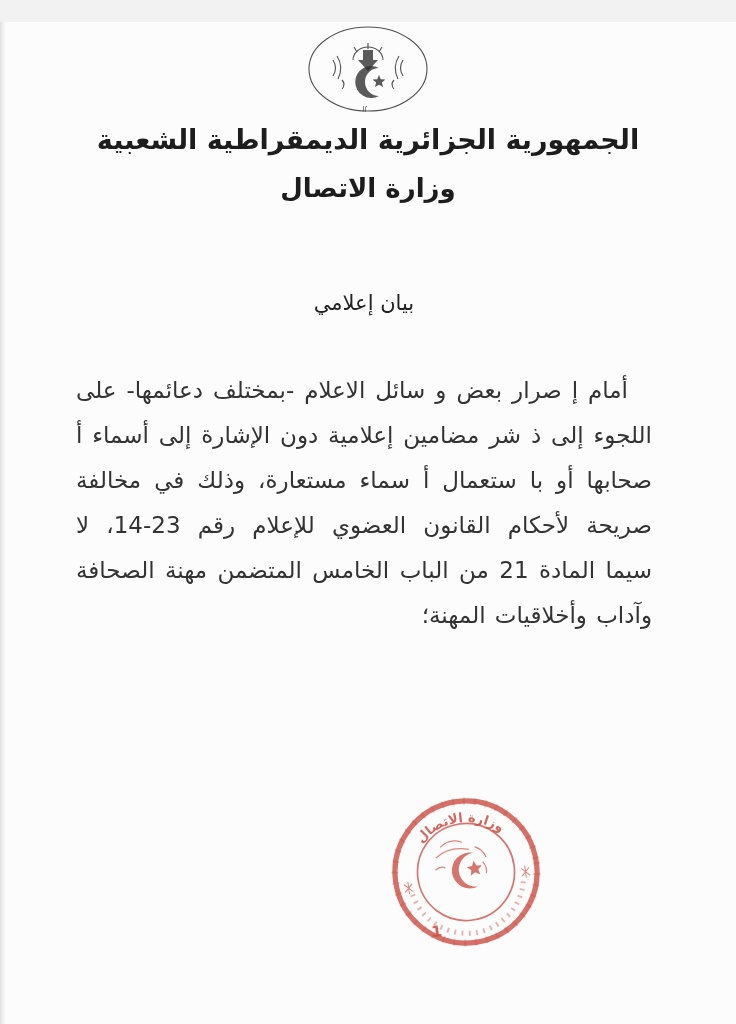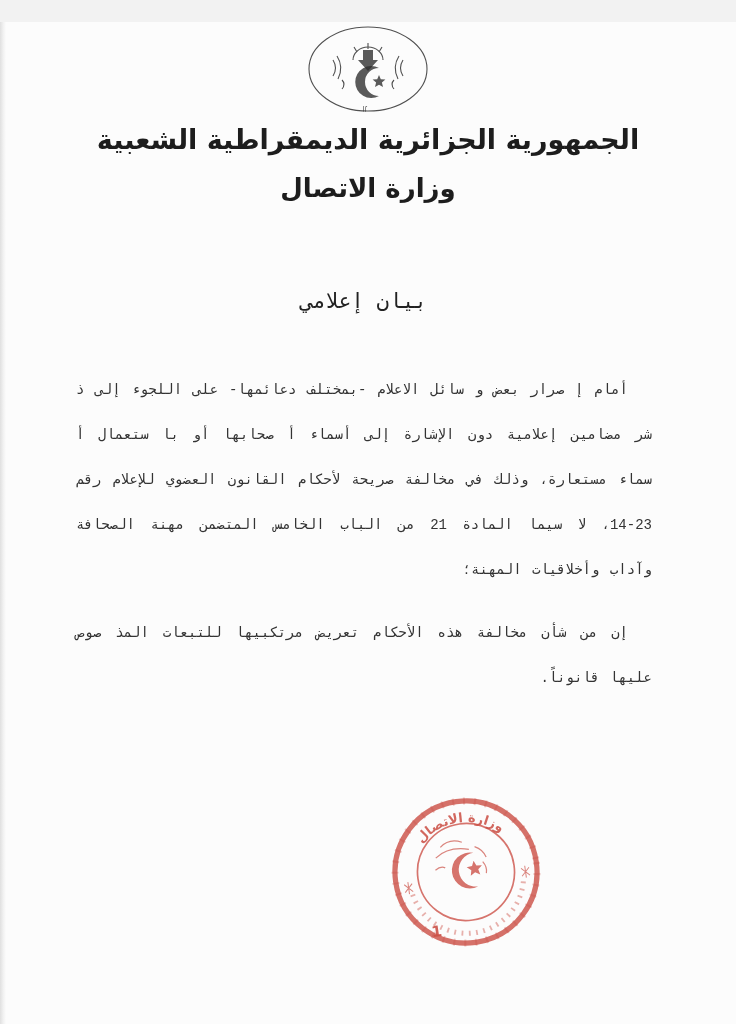--- a/index.html
+++ b/index.html
@@ -42,34 +42,33 @@
   }
   h2.ministry {
     margin: 6px 0 0 0;
     font-size: 26px;
     font-weight: bold;
     color: #1d1d1d;
     line-height: 40px;
   }
   main {
     padding: 0 84px 0 76px;
-    font-family: Liberation Mono, monospace;
   }
   h3.statement-title {
     margin: 80px 0 0 0;
     text-align: center;
     font-size: 21px;
     font-weight: normal;
     color: #222;
     line-height: 30px;
   }
   .body-text { margin-top: 50px; }
   .body-text p {
     margin: 0 0 18px 0;
-    font-size: 14px;
+    font-size: 23px;
     line-height: 45px;
     color: #333;
     text-align: justify;
     text-align-last: auto;
     text-indent: 24px;
     word-spacing: 2px;
   }
   .stamp {
     position: absolute;
     left: 386px;
@@ -114,21 +113,20 @@
       </svg>
     </div>
     <h1 class="republic">الجمهورية الجزائرية الديمقراطية الشعبية</h1>
     <h2 class="ministry">وزارة الاتصال</h2>
   </header>
 
   <main>
     <h3 class="statement-title">بيان إعلامي</h3>
     <div class="body-text">
       <p>أمام إ صرار بعض و سائل الاعلام -بمختلف دعائمها- على اللجوء إلى ذ شر مضامين إعلامية دون الإشارة إلى أسماء أ صحابها أو با ستعمال أ سماء مستعارة، وذلك في مخالفة صريحة لأحكام القانون العضوي للإعلام رقم 23-14، لا سيما المادة 21 من الباب الخامس المتضمن مهنة الصحافة وآداب وأخلاقيات المهنة؛</p>
-      <p>إن من  شأن مخالفة هذه الأحكام تعريض مرتكبيها للتبعات المذ صوص عليها قانوناً.</p>
     </div>
   </main>
 
   <div class="stamp">
     <svg viewBox="0 0 160 160" xmlns="http://www.w3.org/2000/svg">
       <g stroke="#c5392e" fill="none">
 
         <circle cx="80" cy="80" r="71" stroke-width="5.2" opacity="0.82"></circle>
         <circle cx="80" cy="80" r="71" stroke-width="7" stroke-dasharray="2 9" opacity="0.32"></circle>
 

